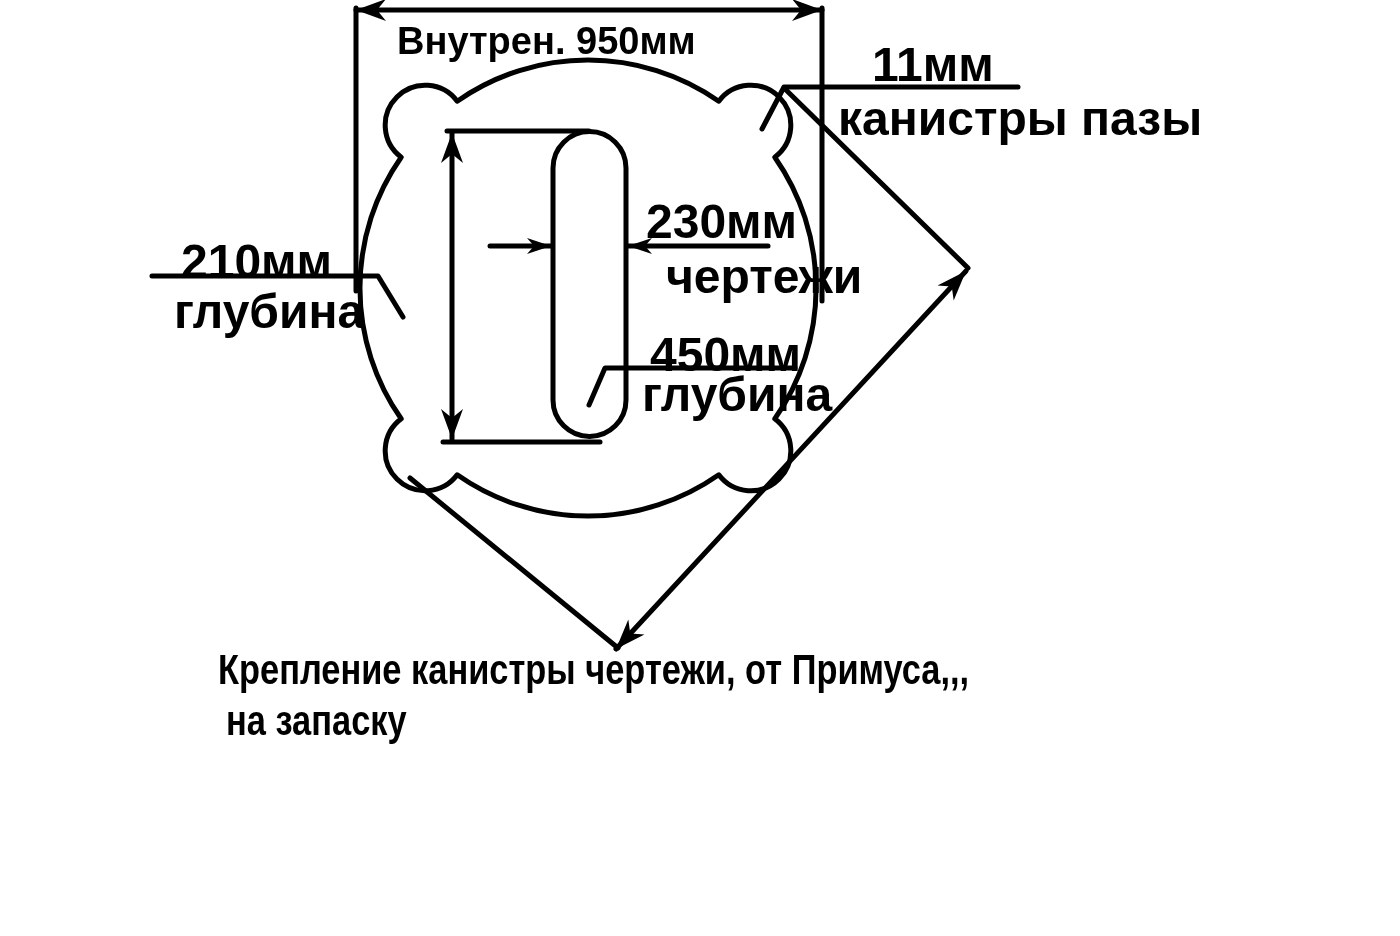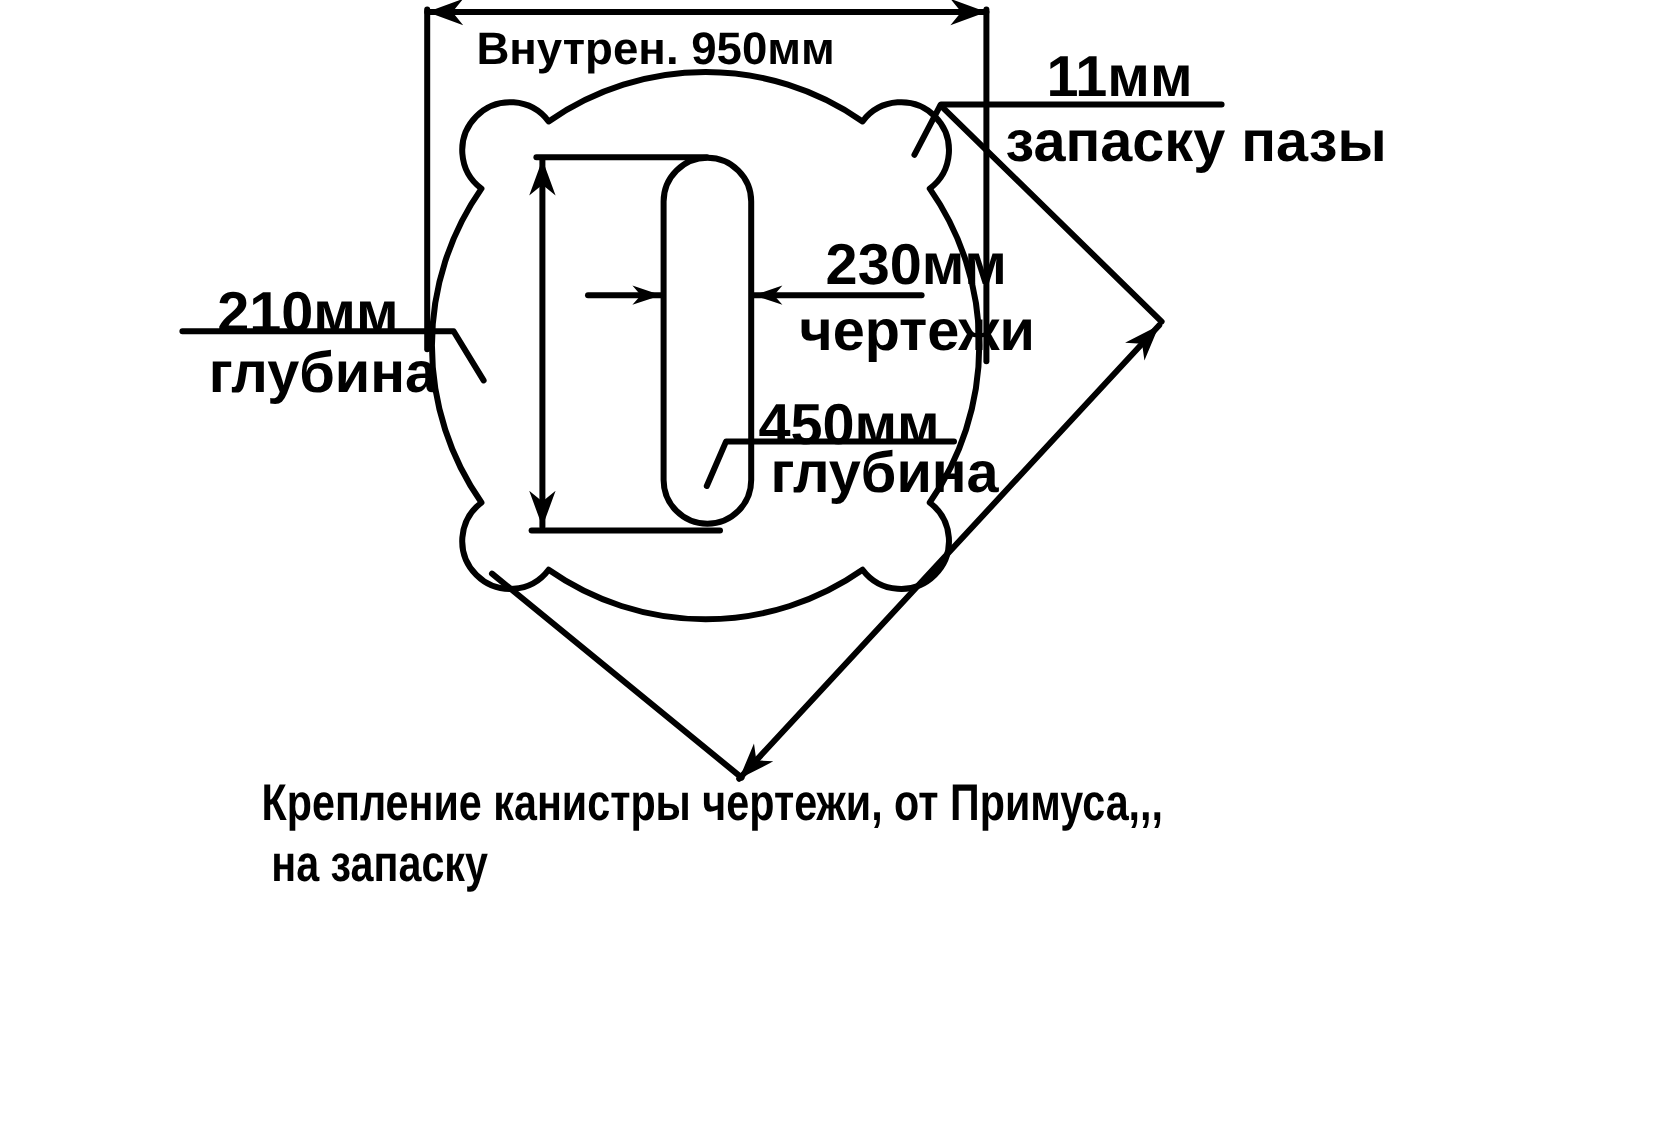--- a/index.html
+++ b/index.html
@@ -81,26 +81,26 @@
 
       <path d="M784 88 L968 268"></path>
       <path d="M966 271 L616 649" marker-start="url(#arr)" marker-end="url(#arr)"></path>
       <path d="M410 478 L618 648"></path>
     </g>
   </svg>
 
   <div class="lbl lbl-title" style="left:397px; top:22px;">Внутрен. 950мм</div>
 
   <div class="lbl" style="left:872px; top:41px;">11мм</div>
-  <div class="lbl" style="left:838px; top:95px;">запаску пазы</div>
+  <div class="lbl" style="left:838px; top:95px;">канистры пазы</div>
 
-  <div class="lbl" style="left:688px; top:198px;">230мм</div>
+  <div class="lbl" style="left:646px; top:198px;">230мм</div>
   <div class="lbl" style="left:666px; top:253px;">чертежи</div>
 
-  <div class="lbl" style="left:632px; top:331px;">450мм</div>
+  <div class="lbl" style="left:650px; top:331px;">450мм</div>
   <div class="lbl" style="left:642px; top:371px;">глубина</div>
 
   <div class="lbl" style="left:181px; top:238px;">210мм</div>
   <div class="lbl" style="left:174px; top:288px;">глубина</div>
 
   <div class="cap" style="left:218px; top:648px;">Крепление канистры чертежи, от Примуса,,,</div>
   <div class="cap" style="left:226px; top:699px;">на запаску</div>
 
 </div>
 

